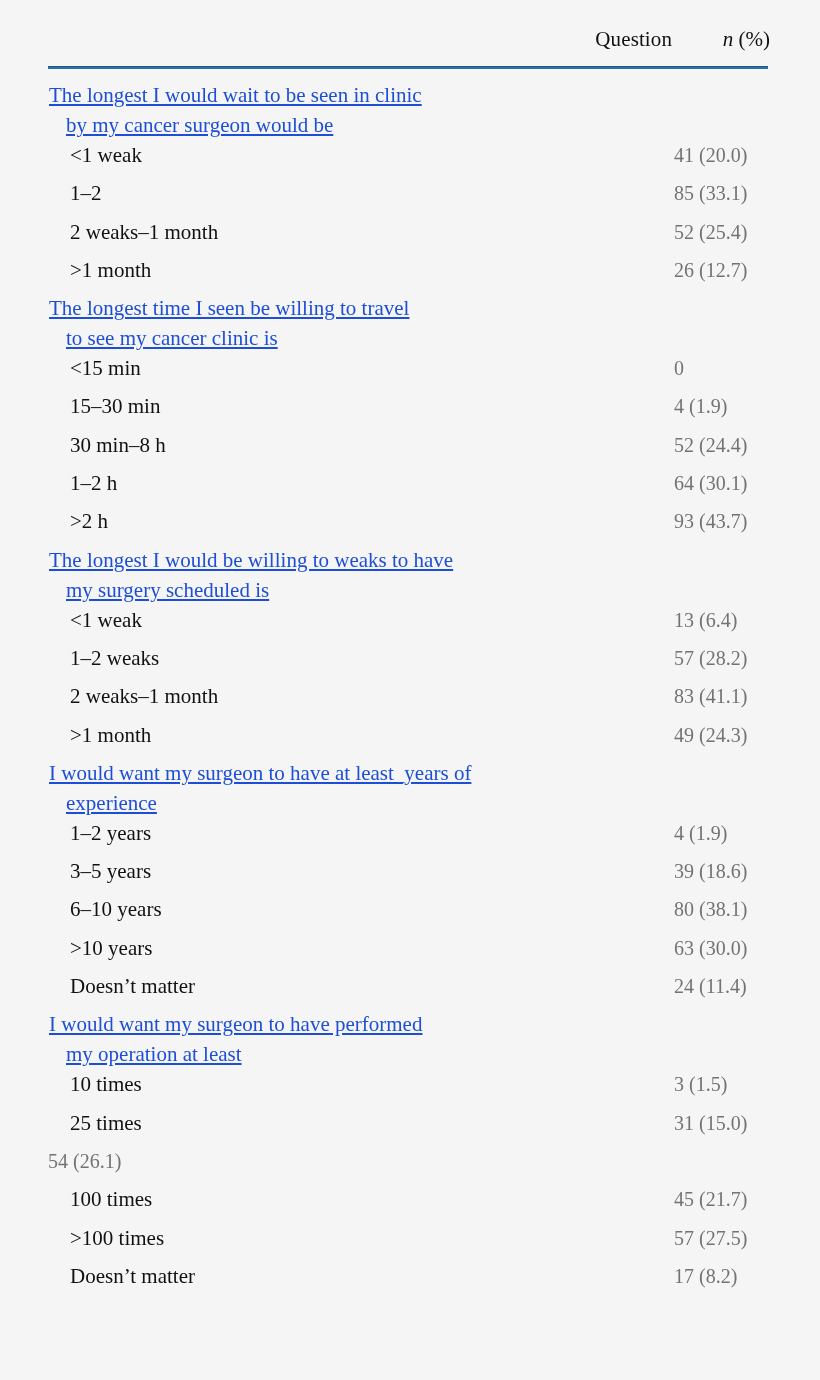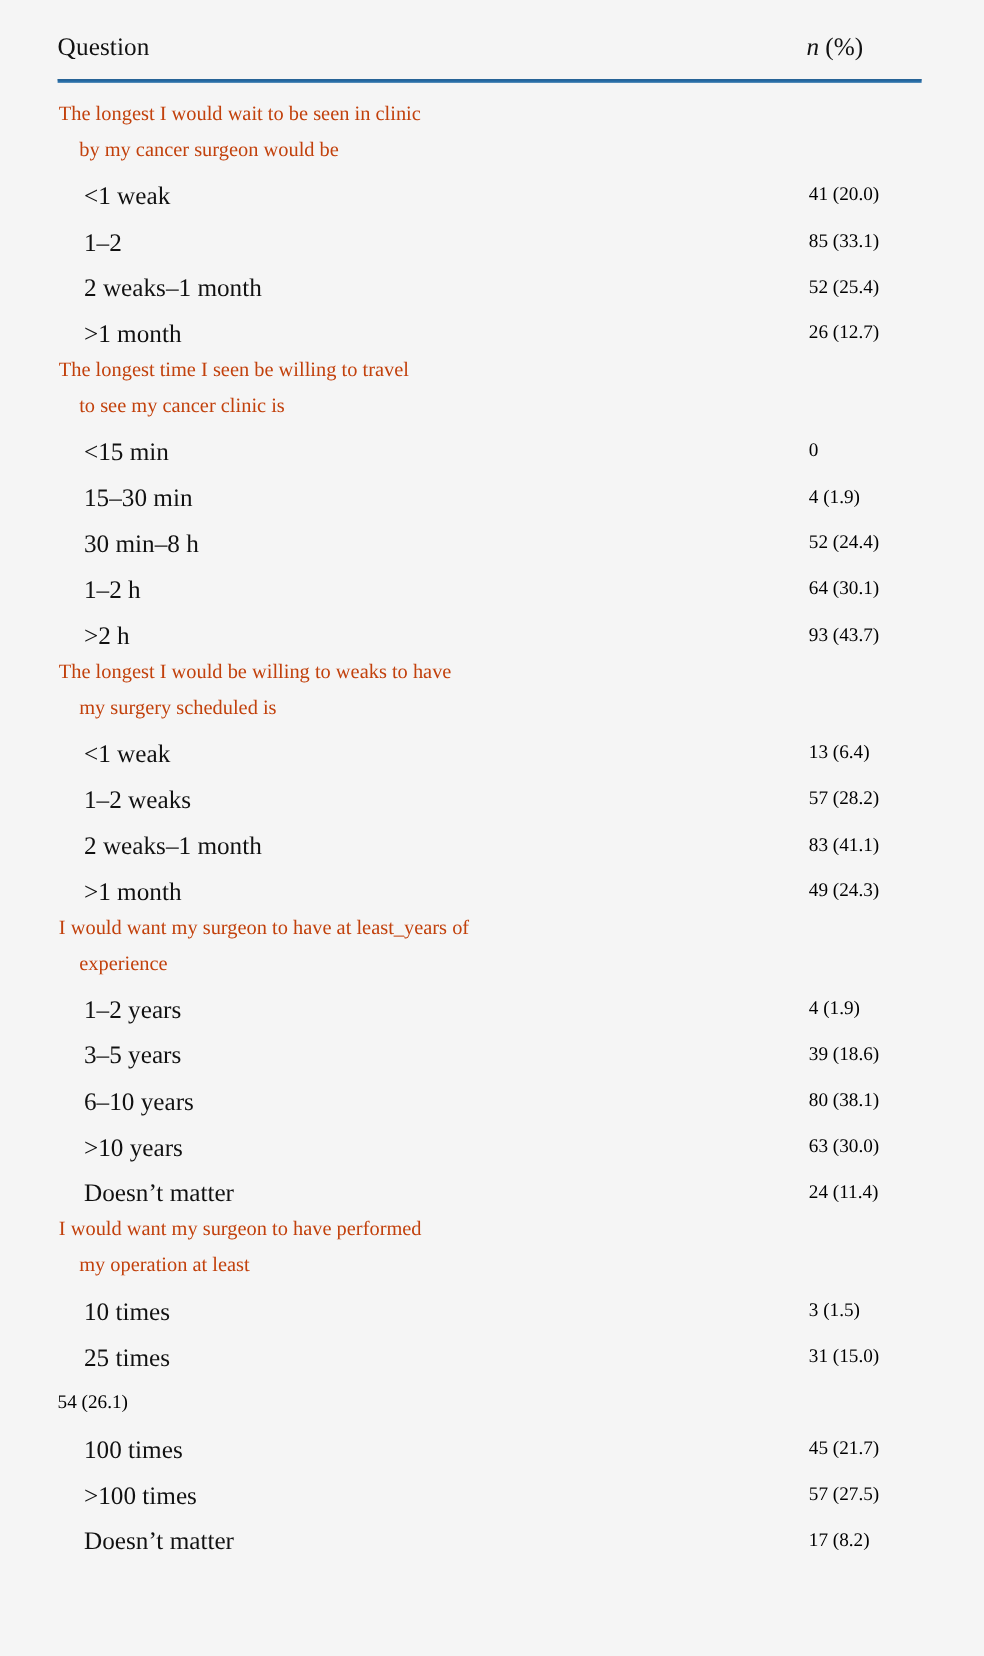--- a/index.html
+++ b/index.html
@@ -29,20 +29,21 @@
     left: 48px;
     top: 26px;
     width: 722px;
   }
 
   
   .thead-row {
     display: flex;
     align-items: baseline;
     height: 38px;
+    text-align: right;
   }
   .th-question {
     flex: 0 0 624px;
     font-size: 21px;
     line-height: 26px;
     color: #111;
     letter-spacing: 0.1px;
   }
   .th-n {
     flex: 1 1 auto;
@@ -60,51 +61,52 @@
     height: 3px;
     background: #2a6fa8;
     border-top: 1px solid #1d5a8e;
     box-sizing: border-box;
     margin-top: 2px;
     margin-bottom: 11px;
   }
 
   
   .group-question {
-    font-size: 17px;
+    font-size: 21px;
     line-height: 30px;
-    color: #c2410c;
+    color: #1d4ed8;
     margin: 0 0 0 1px;
     white-space: pre-line;
     text-indent: 0;
     padding-left: 0;
+    text-decoration: underline;
   }
   .group-question .cont {
     display: block;
     padding-left: 17px;
   }
 
   .row {
     display: flex;
-    align-items: flex-end;
+    align-items: flex-start;
     height: 38.3px;
   }
   .row .label {
     flex: 0 0 604px;
     padding-left: 22px;
     font-size: 21px;
     line-height: 30px;
     color: #111;
     white-space: nowrap;
   }
   .row .value {
     flex: 1 1 auto;
-    font-size: 16px;
+    font-size: 20px;
     line-height: 30px;
-    color: #000000;
+    color: #737373;
     white-space: nowrap;
   }
 
   .group {
     margin-bottom: 0;
   }
   .group + .group {
     margin-top: 0px;
   }
 </style>

